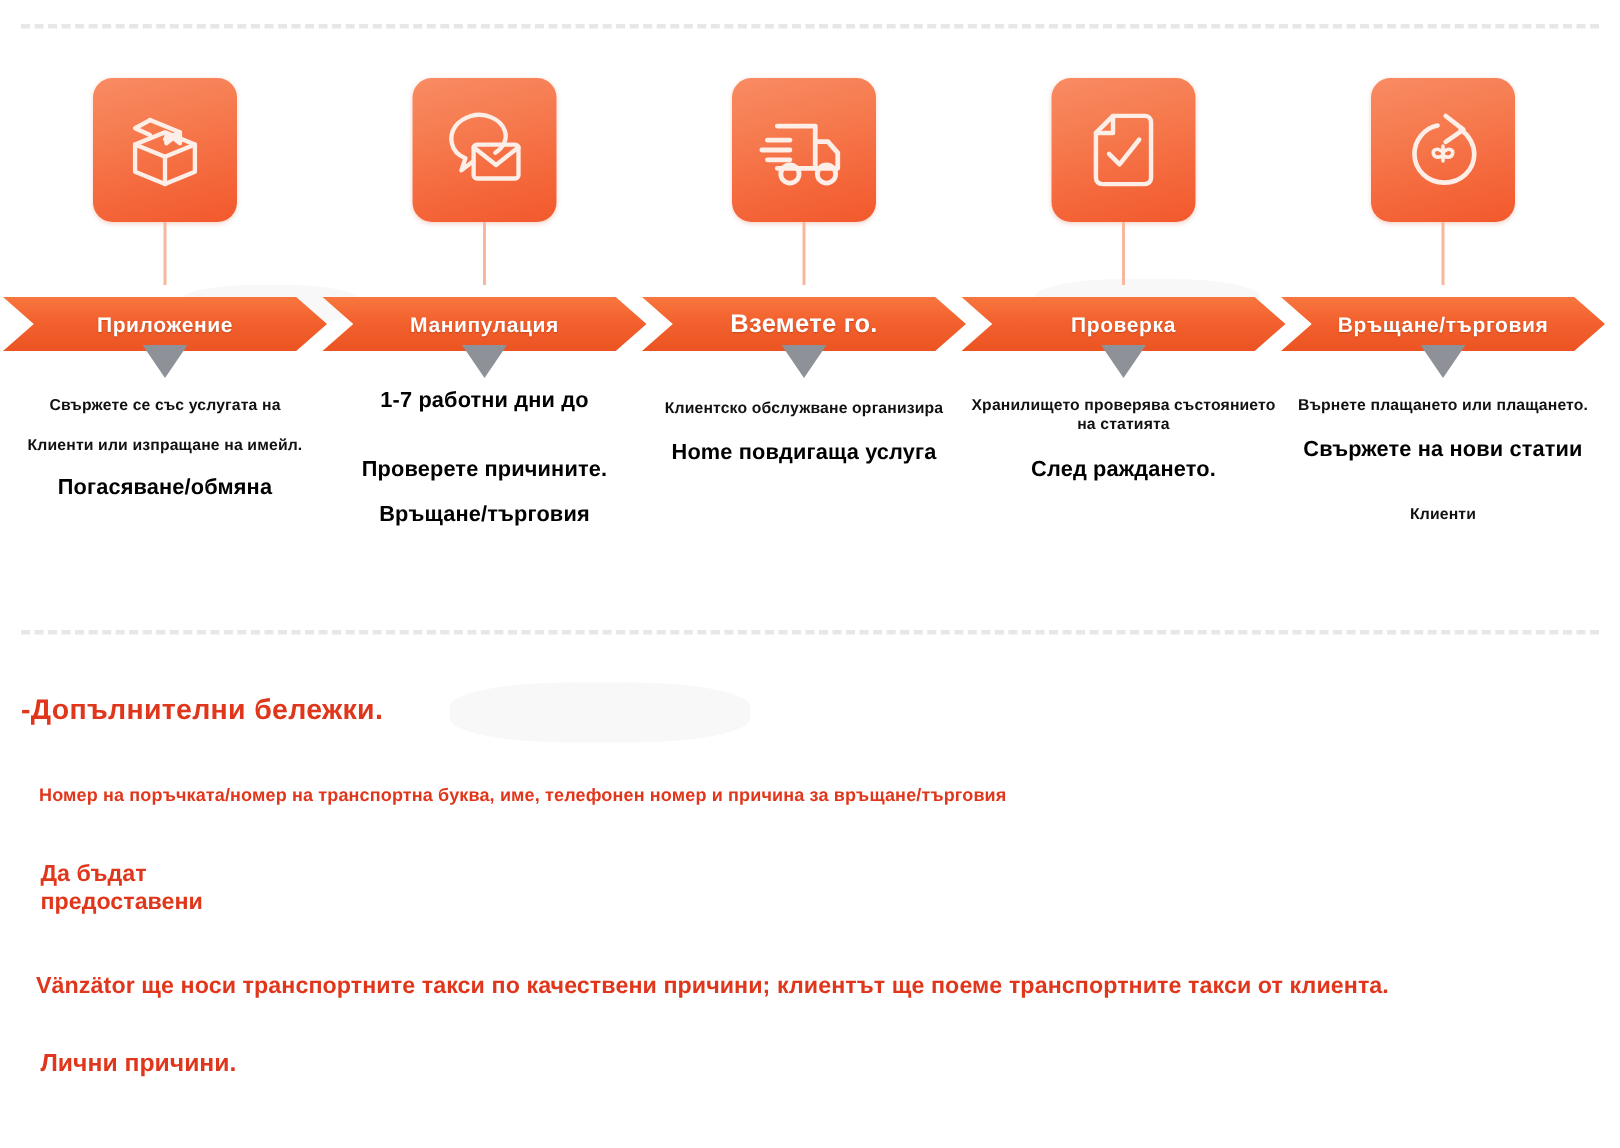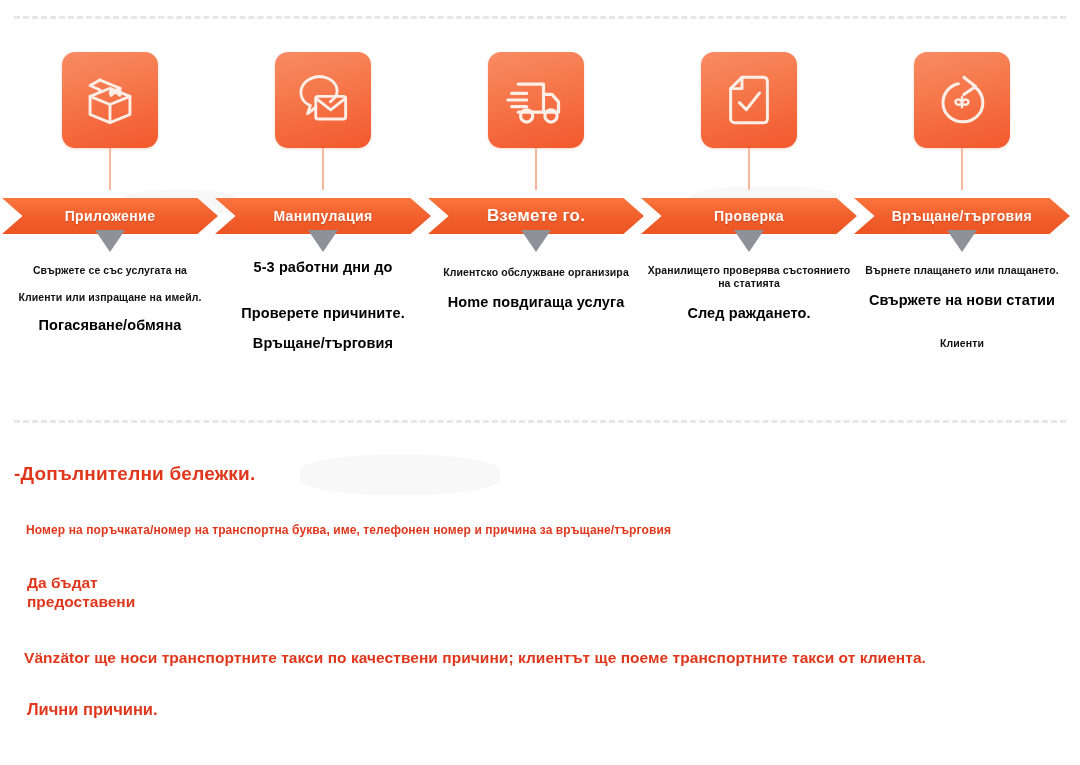--- a/index.html
+++ b/index.html
@@ -256,21 +256,21 @@
           <rect x="24" y="28" width="33" height="25" rx="2.5"></rect>
           <path d="M24 30 L40.5 43 L57 30"></path>
         </svg>
       </div>
       <div class="stem"></div>
       <div class="banner">
         <span class="banner-label">Манипулация</span>
       </div>
       <div class="tri"></div>
       <div class="texts">
-        <span class="ln big sp-a">5-3 работни дни до</span>
+        <span class="ln big sp-a">1-7 работни дни до</span>
         <span class="ln big sp-c">Проверете причините.</span>
         <span class="ln big sp-d">Връщане/търговия</span>
       </div>
     </div>
 
     <div class="step s4">
       <div class="tile">
         <svg width="56" height="56" viewBox="0 0 64 64" fill="none" stroke="#fdeee7" stroke-width="3.4" stroke-linejoin="round" stroke-linecap="round">
           <path d="M24 6 L48 6 C51 6 53 8 53 11 L53 53 C53 56 51 58 48 58 L16 58 C13 58 11 56 11 53 L11 19 Z"></path>
           <path d="M24 6 L24 19 L11 19"></path>

